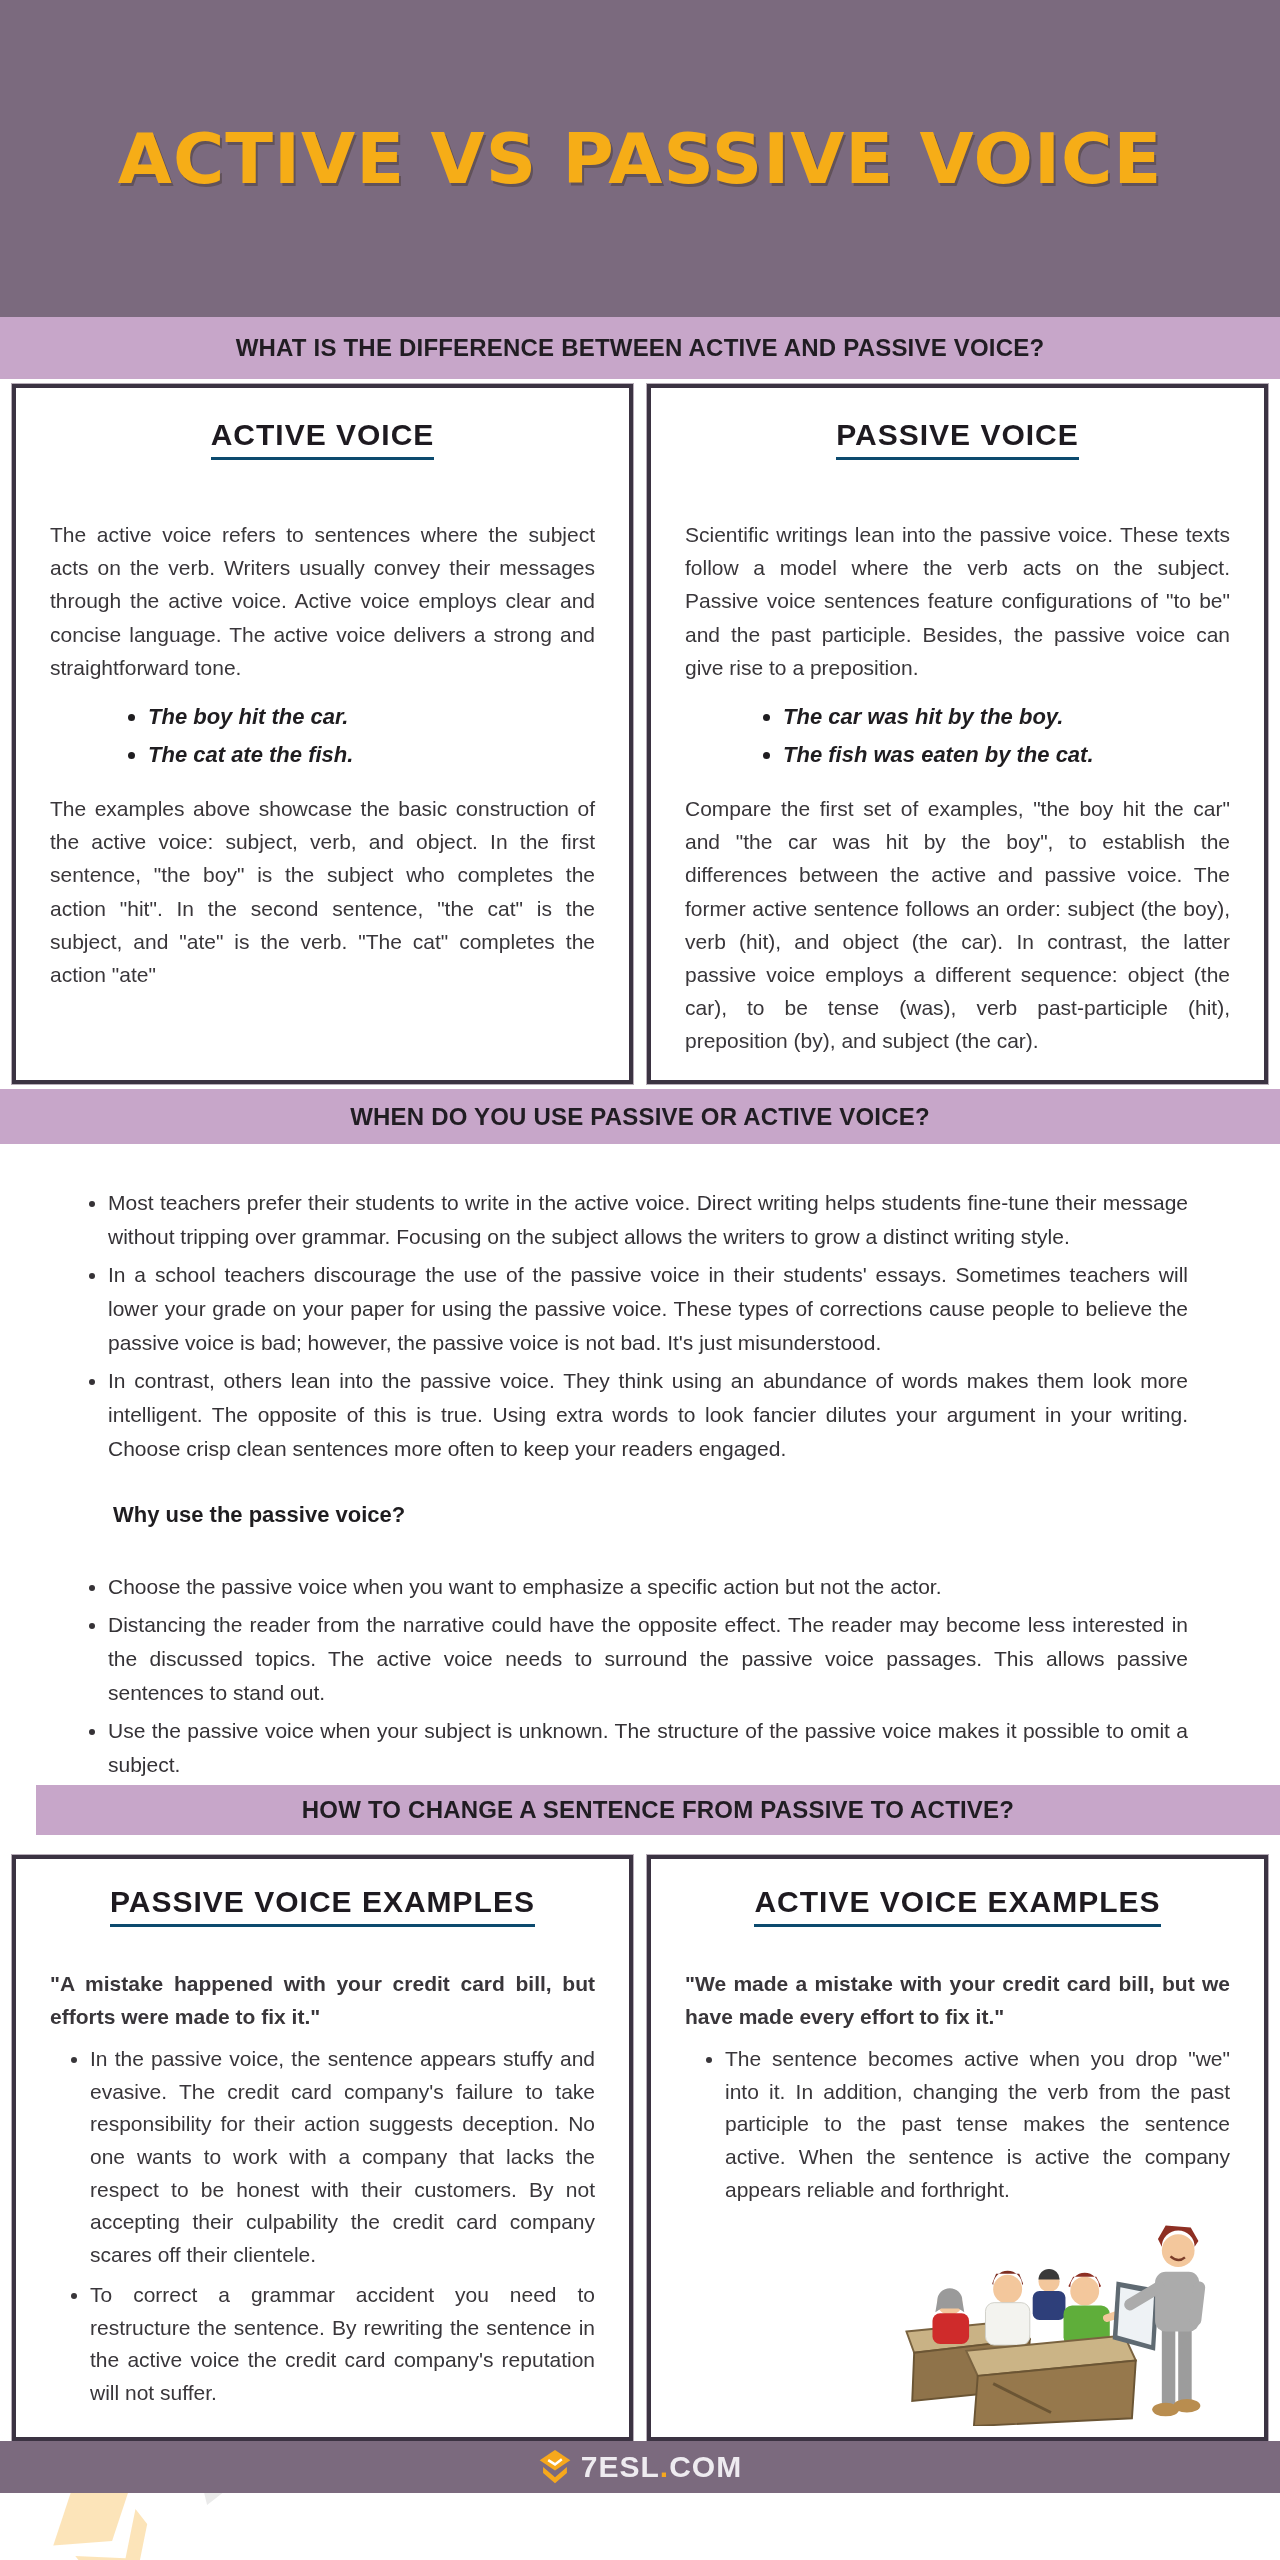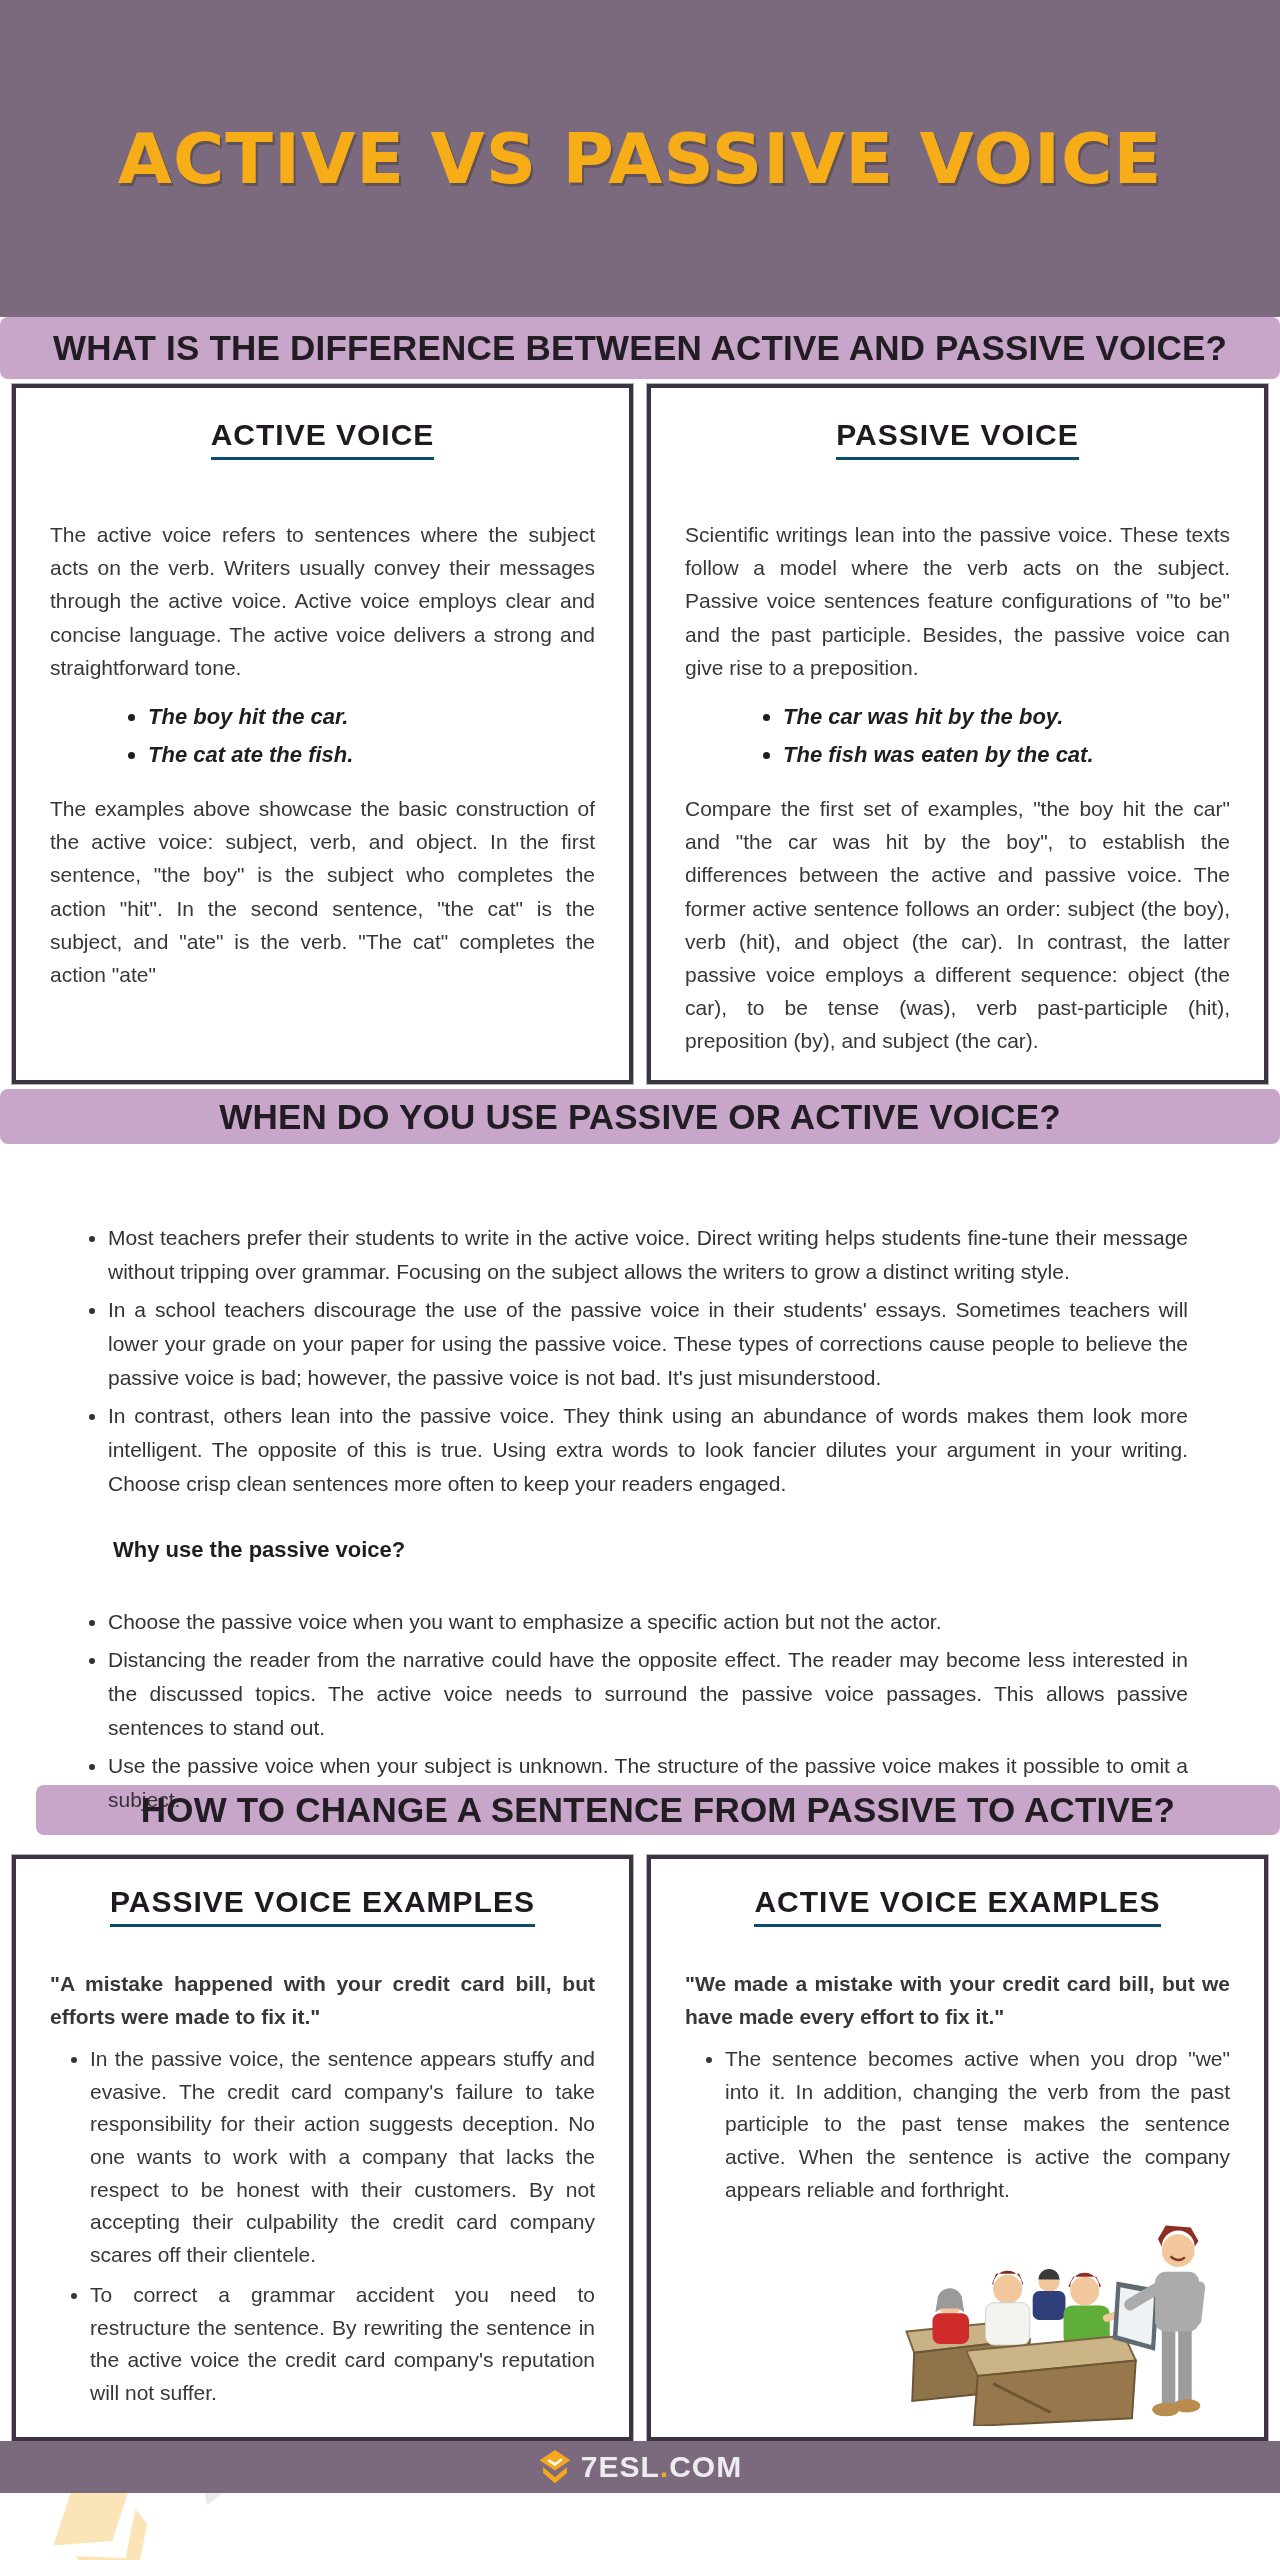--- a/index.html
+++ b/index.html
@@ -22,22 +22,22 @@
     margin:0; color:#f6ad17;
     font-family:"DejaVu Sans","Liberation Sans",sans-serif;
     font-size:70px; font-weight:900; letter-spacing:1px;
     white-space:nowrap;
     text-shadow:2px 3px 0 rgba(50,38,24,0.35);
   }
 
   
   .banner {
     background:#c7a6c9; display:flex; align-items:center; justify-content:center;
-    color:#211d23; font-weight:800; font-size:35px; letter-spacing:0.2px;
-    text-align:center; white-space:nowrap;border-radius:8px;
+    color:#211d23; font-weight:800; font-size:24px; letter-spacing:0.2px;
+    text-align:center; white-space:nowrap;
   }
   .banner-difference { height:62px; }
   .banner-when { height:55px; }
   .banner-how { height:50px;margin-left:36px; }
 
   
   .cols { display:flex; gap:14px; background:#fff; }
   .cols-top { height:710px; padding:5px 12px; }
   .cols-bottom { height:606px; padding:20px 12px 0; }
   .vbox {
@@ -64,21 +64,21 @@
     margin:28px 0 36px; font-size:22px; font-weight:800;
     line-height:1.55; color:#1f1d20; text-align:left;
   }
   .box-bullets {
     margin:0; padding-left:40px;
     font-size:21px; line-height:1.55; color:#39363a; text-align:justify;
   }
   .box-bullets li { margin-bottom:8px; }
 
   
-  .mid { height:641px; background:#fff; padding:77px 92px 0 68px; }
+  .mid { height:641px; background:#fff; padding:42px 92px 0 68px; }
   .mid-list {
     margin:0; padding-left:40px;
     font-size:21px; line-height:1.62; color:#353236; text-align:justify;
   }
   .mid-list li { margin-bottom:4px; }
   .why-heading {
     margin:36px 0 42px; padding-left:45px;
     font-size:22px; font-weight:800; color:#1f1d20;
   }
 

